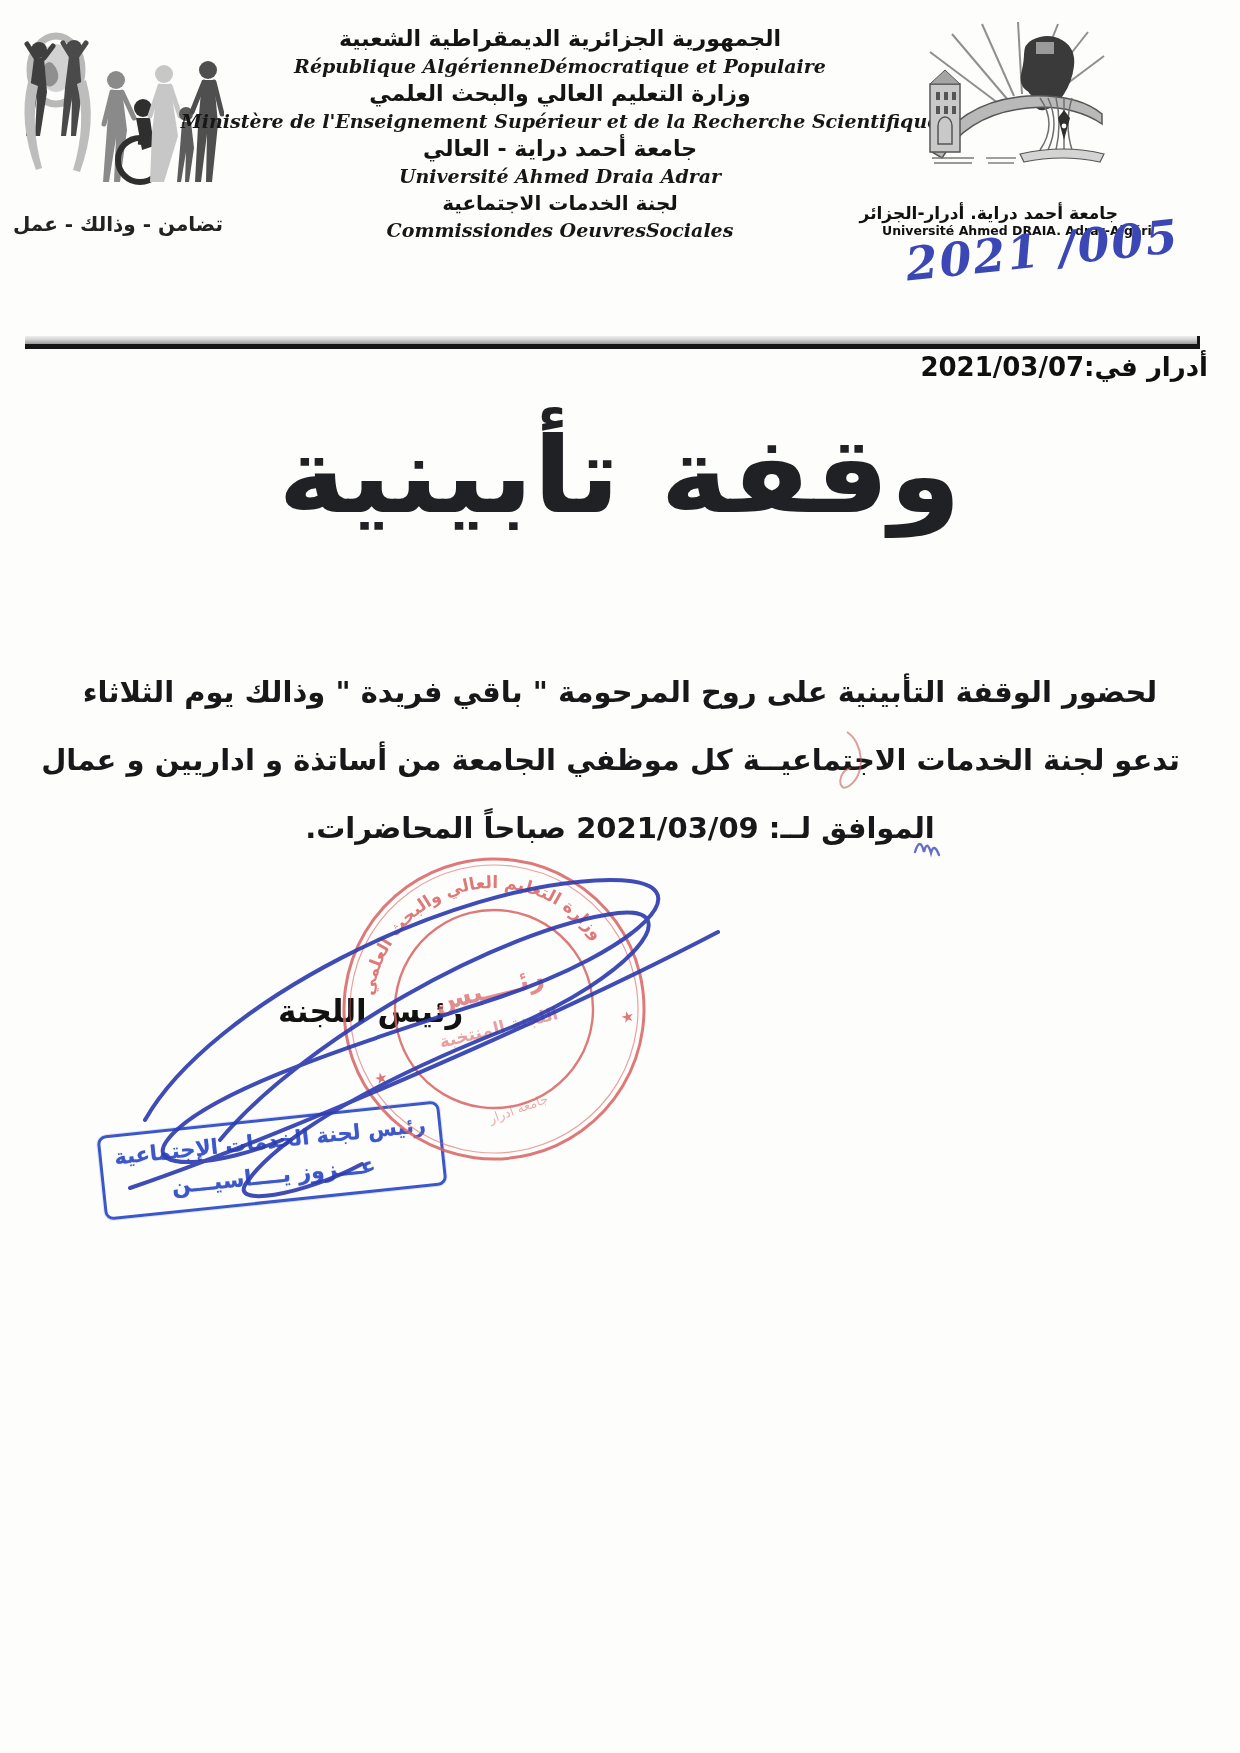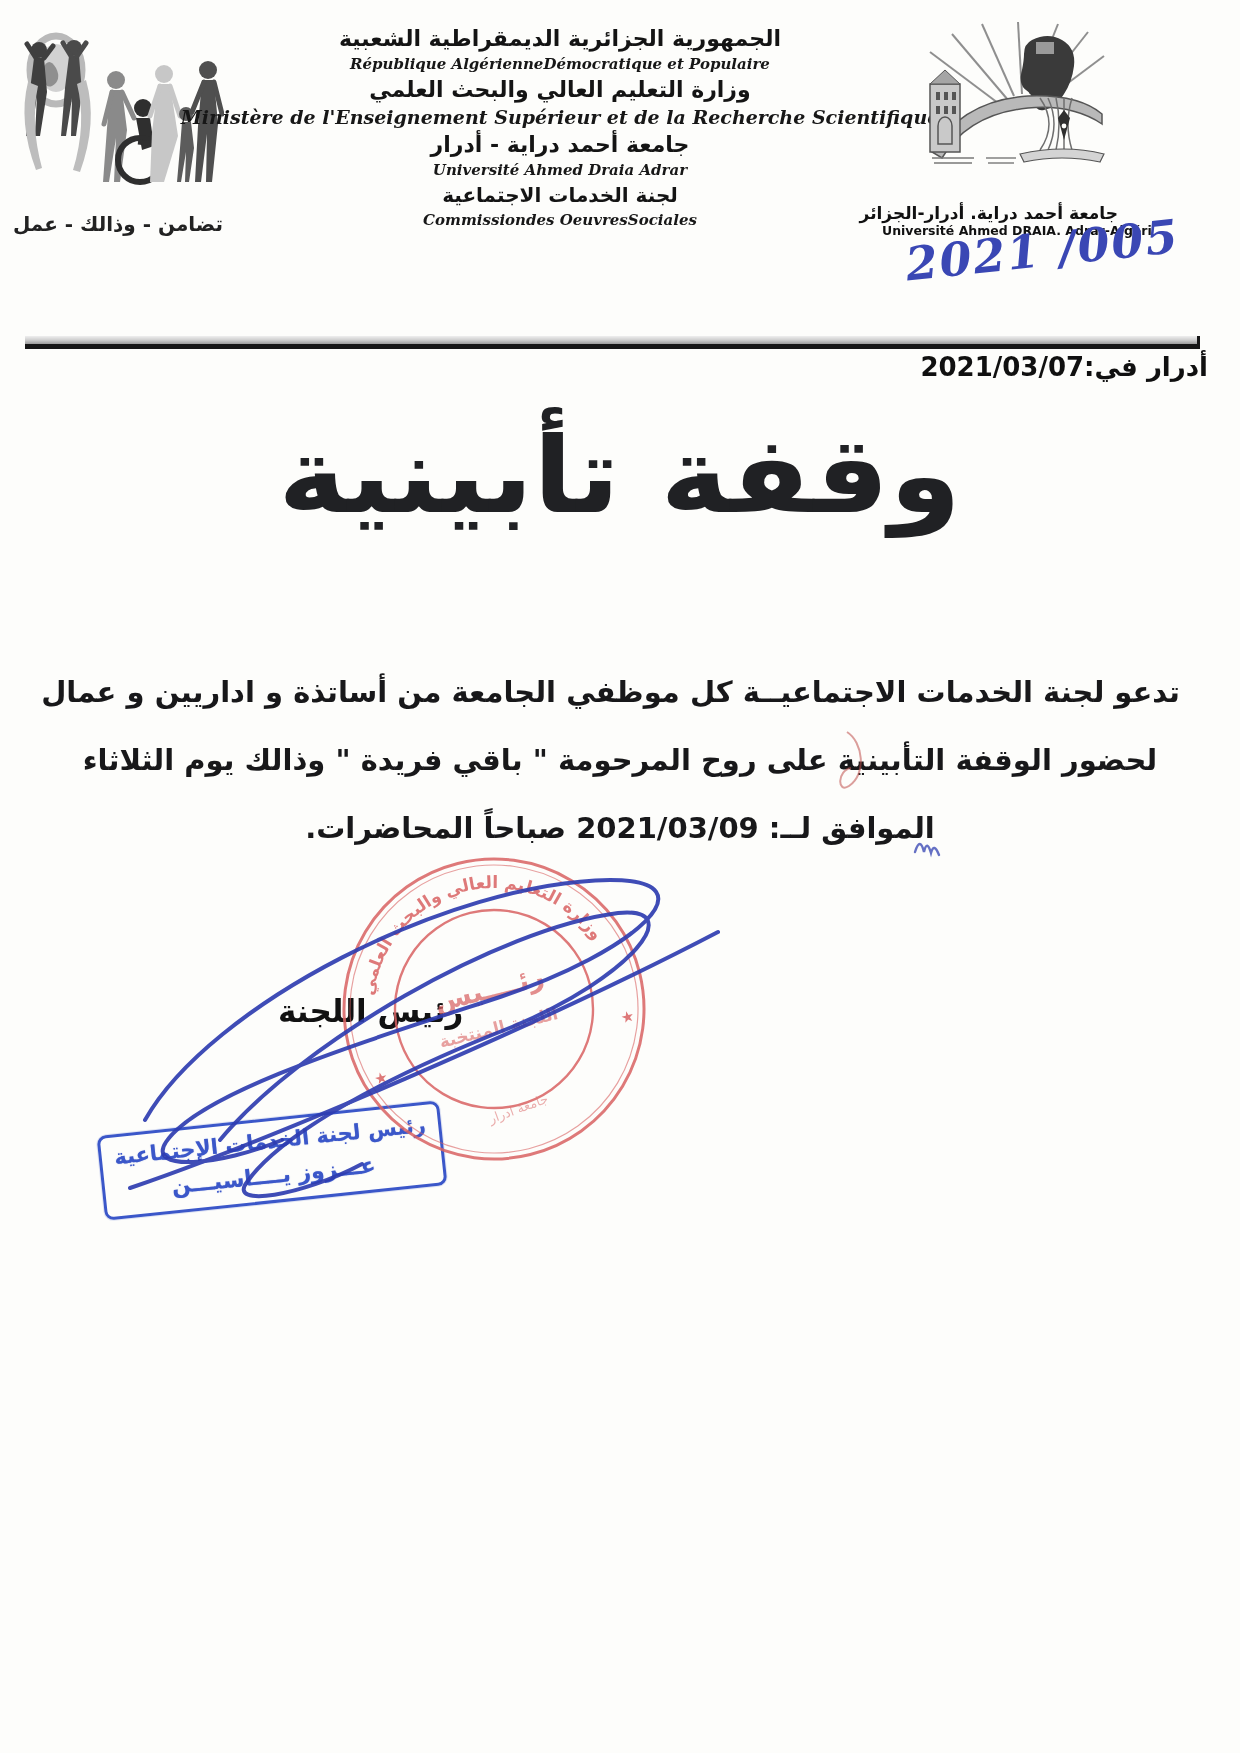--- a/index.html
+++ b/index.html
@@ -2,21 +2,21 @@
 <html lang="ar"><head>
 <meta charset="utf-8">
 <style>
   html,body{margin:0;padding:0;}
   body{background:#e9e9e9;font-family:"DejaVu Sans",sans-serif;}
   .page{position:relative;width:1240px;height:1753px;margin:0 auto;background:#fdfdfb;overflow:hidden;color:#1c1c1c;}
 
   
   .hdr-center{position:absolute;left:230px;top:26px;width:660px;display:flex;flex-direction:column;align-items:center;gap:4px;text-align:center;}
   .ar-line{direction:rtl;font-weight:bold;font-size:22px;color:#141414;white-space:nowrap;}
-  .fr-line{font-family:"DejaVu Serif",serif;font-style:italic;font-weight:bold;font-size:15px;color:#171717;white-space:nowrap;}
+  .fr-line{font-family:"DejaVu Serif",serif;font-style:italic;font-weight:bold;font-size:19px;color:#171717;white-space:nowrap;}
   .fr-small{font-size:19px;}
   .ar-sm{font-size:20px;}
 
   .left-logo{position:absolute;left:12px;top:22px;width:212px;text-align:center;}
   .left-logo .motto{direction:rtl;font-weight:bold;font-size:20px;margin-top:4px;color:#222;}
 
   .right-logo{position:absolute;left:882px;top:22px;width:236px;text-align:center;}
   .right-logo .cap-ar{direction:rtl;font-weight:bold;font-size:17px;color:#111;margin-top:17px;white-space:nowrap;}
   .right-logo .cap-fr{font-weight:bold;font-size:12.5px;color:#111;white-space:nowrap;}
 
@@ -82,21 +82,21 @@
       <path d="M192 60 l-12 30 M202 60 l8 32" stroke="#4f4f4f" stroke-width="5" stroke-linecap="round"></path>
     </svg>
     <div class="motto">تضامن - وذالك - عمل</div>
   </div>
 
   <div class="hdr-center">
     <div class="ar-line">الجمهورية الجزائرية الديمقراطية الشعبية</div>
     <div class="fr-line">République  AlgérienneDémocratique et Populaire</div>
     <div class="ar-line">وزارة التعليم العالي والبحث العلمي</div>
     <div class="fr-line fr-small">Ministère de l'Enseignement Supérieur et de la Recherche Scientifique</div>
-    <div class="ar-line">جامعة أحمد دراية - أدرار</div>
+    <div class="ar-line">جامعة أحمد دراية - العالي</div>
     <div class="fr-line">Université Ahmed Draia Adrar</div>
     <div class="ar-line ar-sm">لجنة الخدمات الاجتماعية</div>
     <div class="fr-line">Commissiondes OeuvresSociales</div>
   </div>
 
   <div class="right-logo">
     <svg width="220" height="160" viewBox="0 0 220 160">
       <g stroke="#8f8f8f" stroke-width="2">
         <line x1="118" y1="78" x2="62" y2="12"></line>
           <line x1="124" y1="74" x2="92" y2="2"></line>
@@ -144,22 +144,22 @@
   <div class="ref-number">2021 /005</div>
 
   <div class="divider"></div>
   <div class="date-line">أدرار في:2021/03/07</div>
 
   <div class="big-title">
     <span>وقفة تأبينية</span>
   </div>
 
   <div class="body-text">
+    <div class="bl">لحضور الوقفة التأبينية على روح المرحومة " باقي فريدة " وذالك يوم الثلاثاء</div>
     <div class="bl">تدعو لجنة الخدمات الاجتماعيــة كل موظفي الجامعة من أساتذة و اداريين و عمال</div>
-    <div class="bl">لحضور الوقفة التأبينية على روح المرحومة " باقي فريدة " وذالك يوم الثلاثاء</div>
     <div class="bl">الموافق لــ: 2021/03/09 صباحاً المحاضرات.</div>
   </div>
 
   <svg class="red-curl" width="44" height="80" viewBox="0 0 44 80">
     <path d="M14 4 C 30 14, 34 46, 16 58 C 4 66, 4 42, 18 40" fill="none" stroke="#c0504d" stroke-width="2" opacity="0.55"></path>
   </svg>
 
   <div class="sig-label">رئيس اللجنة</div>
 
   <svg class="round-stamp" viewBox="0 0 322 322">

